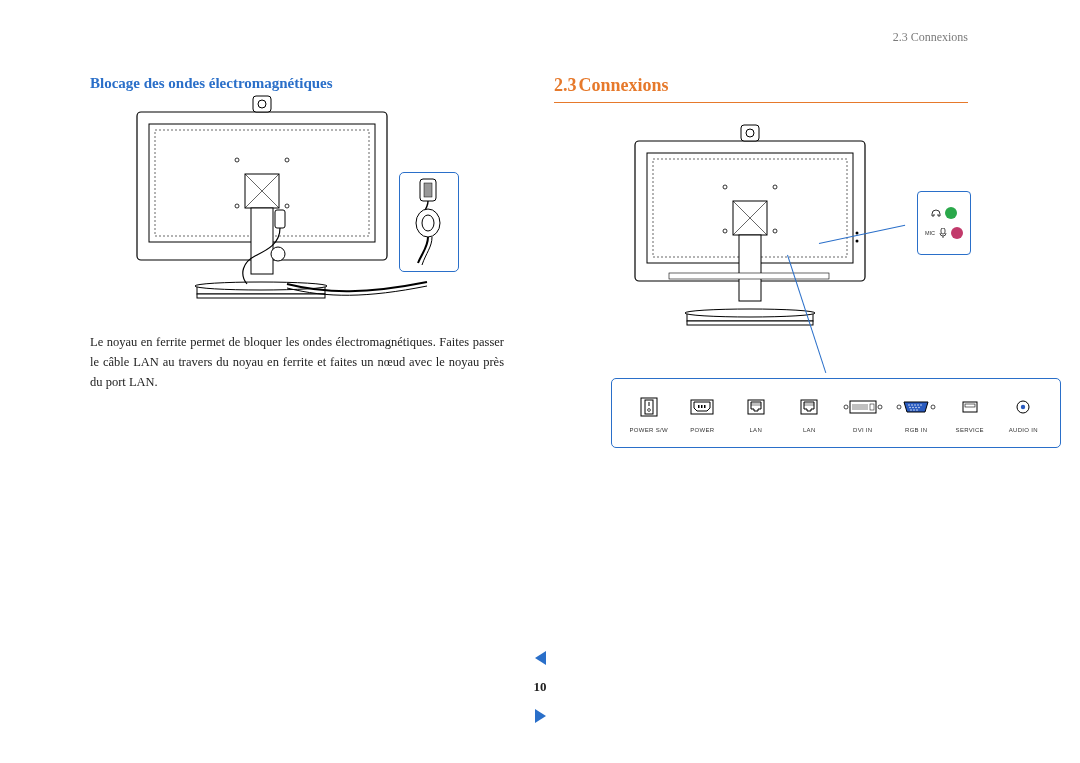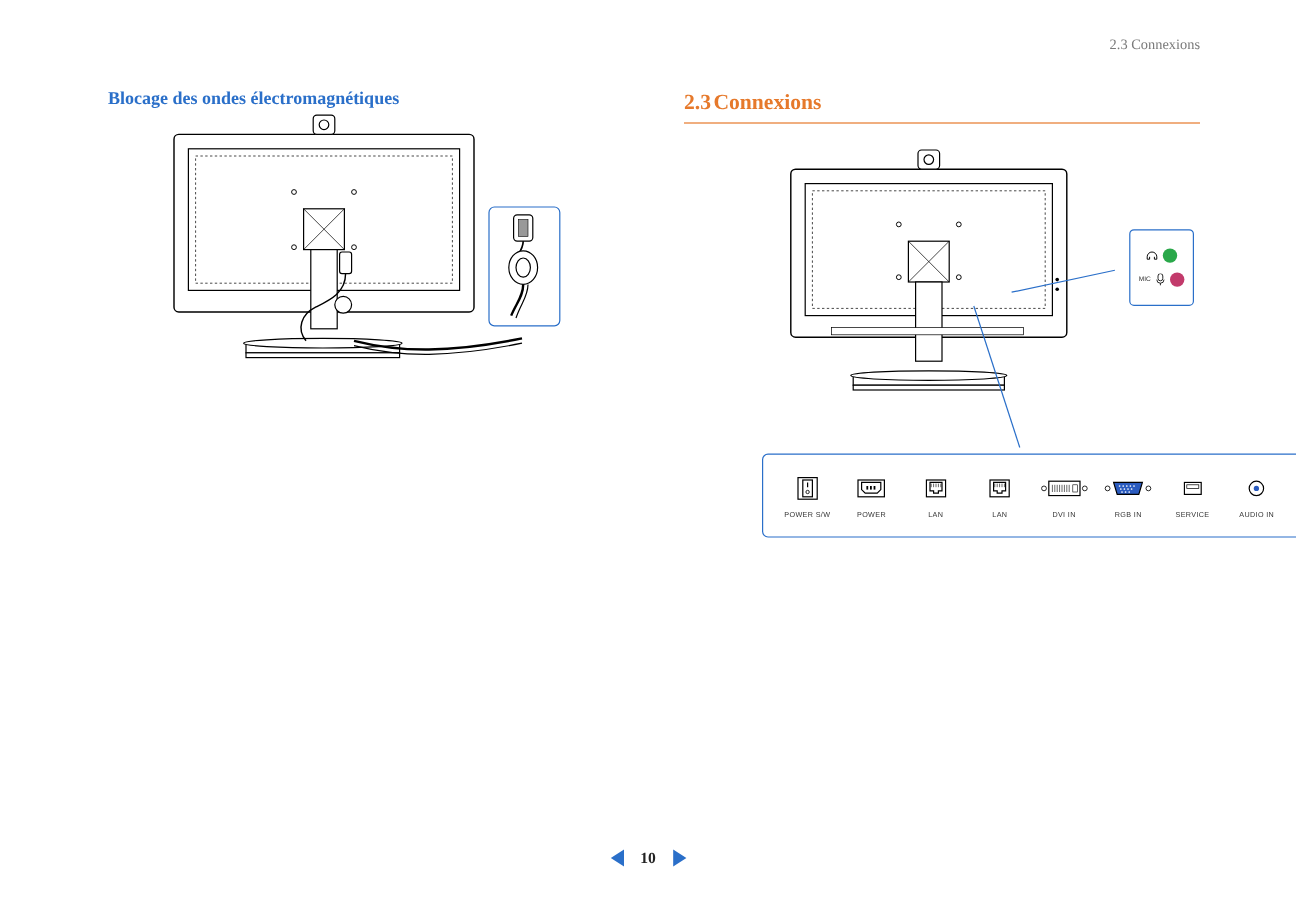--- a/index.html
+++ b/index.html
@@ -7,21 +7,21 @@
   width: 1080px;
   height: 763px;
   background: #fff;
   font-family: Georgia, 'Times New Roman', serif;
   position: relative;
 }
 .page {
   width: 1080px;
   height: 763px;
   position: relative;
-  padding: 30px 80px 0 90px;
+  padding: 30px 112px 0 90px;
 }
 .top-header {
   text-align: right;
   font-size: 12px;
   color: #7a7a7a;
   font-family: Georgia, serif;
   margin-bottom: 30px;
 }
 .columns {
   display: flex;
@@ -165,20 +165,21 @@
 
 
 .pager {
   position: absolute;
   left: 0; right: 0;
   bottom: 40px;
   display: flex;
   justify-content: center;
   align-items: center;
   gap: 14px;
+  flex-direction: column;
 }
 .tri {
   width: 0; height: 0;
   border-top: 7px solid transparent;
   border-bottom: 7px solid transparent;
   cursor: pointer;
 }
 .tri.left { border-right: 11px solid #2a6fc9; }
 .tri.right { border-left: 11px solid #2a6fc9; }
 .pagenum {
@@ -239,20 +240,21 @@
               <path d="M28 28 C28 36 22 40 20 46 C18 52 24 56 28 58" fill="none" stroke="#000" stroke-width="1.4"></path>
               <ellipse cx="28" cy="50" rx="12" ry="14" fill="#fff" stroke="#000"></ellipse>
               <ellipse cx="28" cy="50" rx="6" ry="8" fill="#fff" stroke="#000"></ellipse>
               <path d="M28 64 C28 74 22 80 18 90" fill="none" stroke="#000" stroke-width="2"></path>
               <path d="M32 64 C32 74 26 80 22 92" fill="none" stroke="#000" stroke-width="1"></path>
             </svg>
           </div>
         </div>
       </div>
 
+      <p class="body-text">Le noyau en ferrite permet de bloquer les ondes électromagnétiques. Faites passer le câble LAN au travers du noyau en ferrite et faites un nœud avec le noyau près du port LAN.</p>
     </div>
 
     <div class="col">
       <div class="section-title">
         <span class="num">2.3</span><span>Connexions</span>
       </div>
 
       <div class="figure-r">
         <div class="monitor" style="position:relative;">
           <svg class="mon-svg" width="280" height="220" viewBox="0 0 280 220">

